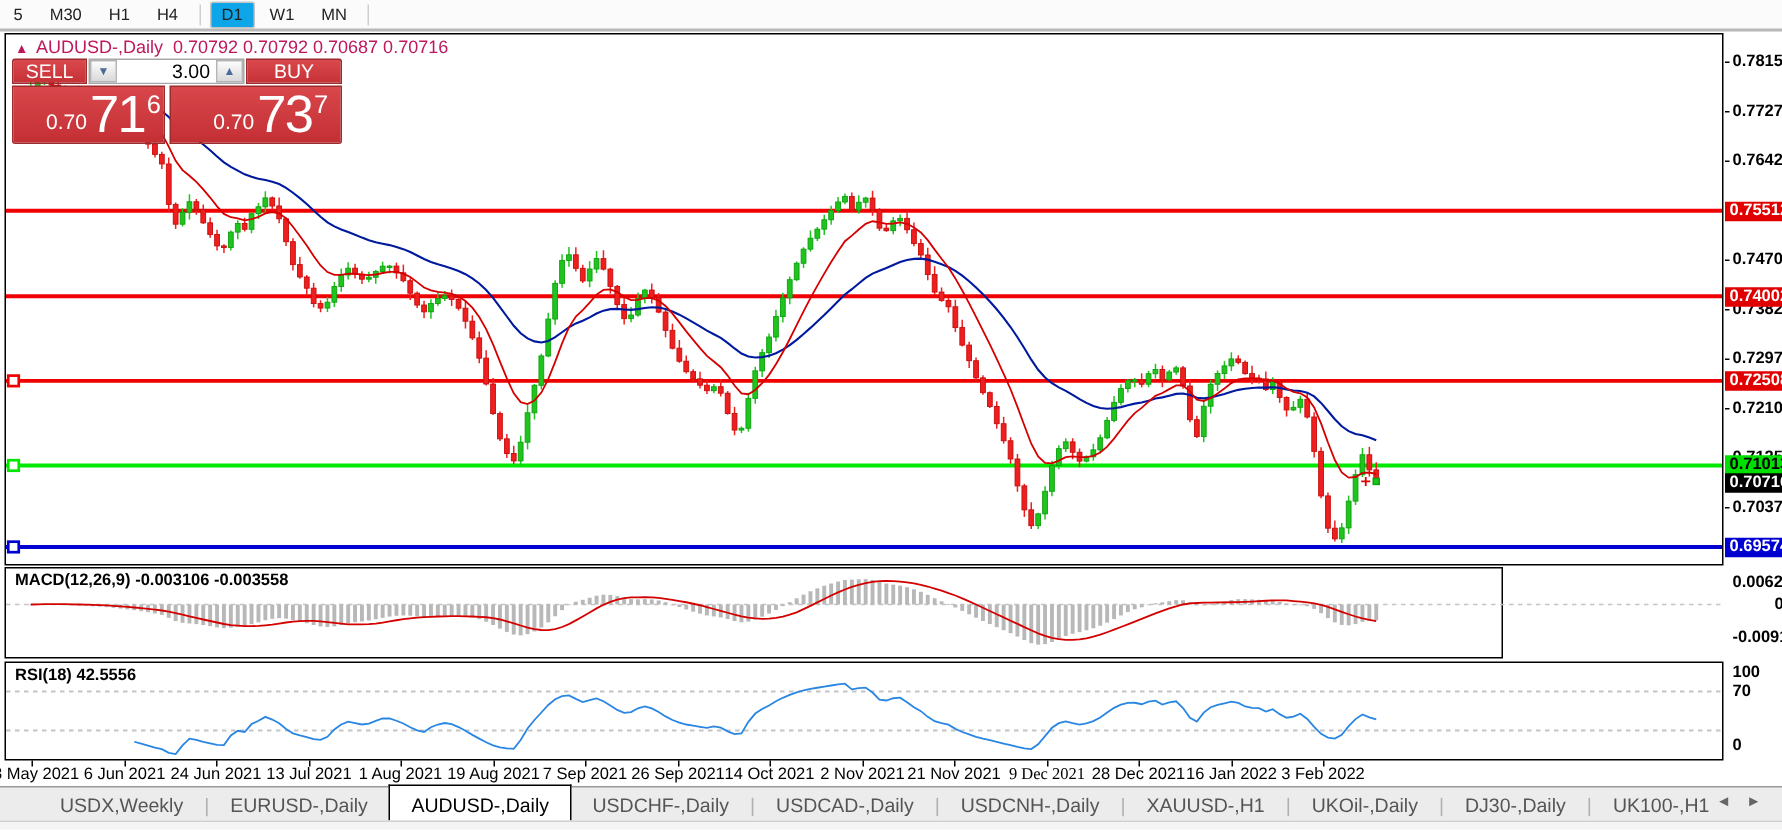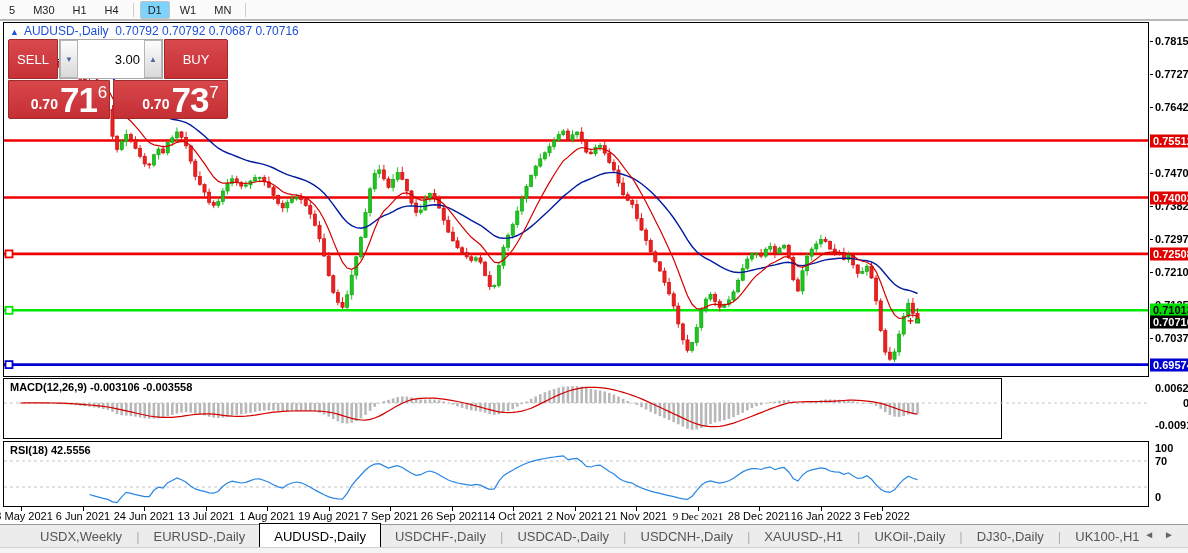--- a/index.html
+++ b/index.html
@@ -4,21 +4,21 @@
 <style>
   * { margin:0; padding:0; box-sizing:border-box; }
   html,body { width:1188px; height:553px; background:#ffffff; overflow:hidden;
     font-family:"Liberation Sans", sans-serif; }
   #stage { position:absolute; left:0; top:0; width:1188px; height:553px; background:#fff; }
 
   
   #toolbar { position:absolute; left:0; top:0; width:1188px; height:21px; background:#fbfbfb;
     border-bottom:2px solid #b9b9b9; display:flex; align-items:center; font-size:11px; color:#222; }
   .tfbtn { padding:2px 7px; margin:0 1px; border:1px solid transparent; border-radius:2px; }
-  .tfbtn.active { background:#7dd3fc; border:1px solid #c4c4c4; }
+  .tfbtn.active { background:#0ea5e9; border:1px solid #c4c4c4; }
   .tbsep { width:1px; height:14px; background:#cfcfcf; margin:0 5px; }
 
   
   .panel { position:absolute; background:#fff; border:1px solid #000; }
   #mainPanel { left:3px; top:22px;  width:1146px; height:355px; }
   #macdPanel { left:3px; top:378px; width:999px; height:61px;  }
   #rsiPanel  { left:3px; top:441px; width:1146px; height:66px;  }
   .panel svg { position:absolute; left:0; top:0; }
   .indlabel { position:absolute; left:6px; top:2px; font-size:11px; font-weight:700; color:#000; white-space:nowrap; z-index:3; }
 
@@ -41,40 +41,40 @@
   
   #tabbar { position:absolute; left:0; top:524px; width:1188px; height:23px; background:#ececec;
     border-top:1px solid #9a9a9a; display:flex; align-items:stretch; padding-left:26px; font-size:13px; color:#555; }
   .tab { display:flex; align-items:center; padding:0 14px; position:relative; top:0; white-space:nowrap; }
   .tab.active { background:#fff; border:1px solid #000; border-bottom:none; color:#000; margin-top:-2px; padding-top:2px; }
   .tabsep { display:flex; align-items:center; color:#b0b0b0; }
   #tabscroll { position:absolute; right:4px; top:529px; font-size:10px; color:#666; letter-spacing:10px; }
   #bottomstrip { position:absolute; left:0; top:547px; width:1188px; height:6px; background:#f4f4f4; border-top:1px solid #d0d0d0; }
 
   
-  #chartTitle { position:absolute; left:10px; top:24px; font-size:12px; color:#1d4ed8; z-index:5; white-space:nowrap; }
+  #chartTitle { position:absolute; left:10px; top:24px; font-size:12px; color:#be185d; z-index:5; white-space:nowrap; }
   #chartTitle .tri { font-size:9px; margin-right:5px; }
   #ocp { position:absolute; left:8px; top:39px; width:220px; z-index:6; }
-  .ocp-row1 { display:flex; height:40px;justify-content:space-between; }
+  .ocp-row1 { display:flex; height:17px;justify-content:space-between; }
   .redbtn { background:linear-gradient(#d9494d,#c63136); border:1px solid #9c2b2e; color:#fff;
     font-size:13px; display:flex; align-items:center; justify-content:center; }
   #sellBtn { width:50px; border-radius:2px 0 0 0; }
   #buyBtn  { flex:1; border-radius:0 2px 0 0; }
   #volGroup { width:104px; display:flex; border:1px solid #a8a8a8; background:#fff; margin:0 1px; }
   .spin { width:18px; background:linear-gradient(#fdfdfd,#d9d9d9); border:1px solid #b5b5b5;
     display:flex; align-items:center; justify-content:center; font-size:8px; color:#4a6c9b; }
   #volField { flex:1; display:flex; align-items:center; justify-content:flex-end; padding-right:4px;
     font-size:13px; color:#000; background:#fff; }
   .ocp-row2 { display:flex; margin-top:1px; height:39px; }
   .pricebox { background:linear-gradient(#d8474b,#c42f34); border:1px solid #9c2b2e; color:#fff;
     display:flex; align-items:flex-end; justify-content:center; padding-bottom:3px; }
   #sellPrice { width:102px; margin-right:3px; border-radius:0 0 0 2px; }
   #buyPrice  { flex:1; border-radius:0 0 2px 0; }
-  .psmall { font-size:14px; font-weight:700; margin-bottom:3px;padding-left:20px; }
-  .pbig   { font-size:35px; font-weight:700; line-height:30px; letter-spacing:-1px; margin-left:2px;margin-top:34px; }
+  .psmall { font-size:14px; font-weight:400; margin-bottom:3px;padding-left:20px; }
+  .pbig   { font-size:35px; font-weight:400; line-height:30px; letter-spacing:-1px; margin-left:2px;margin-top:34px; }
   .psup   { font-size:17px; font-weight:400; line-height:12px; margin-bottom:16px; margin-left:1px; }
 </style>
 </head>
 <body>
 
 <div id="stage">
 
   <div id="toolbar">
       <span class="tfbtn">5</span>
       <span class="tfbtn">M30</span>

